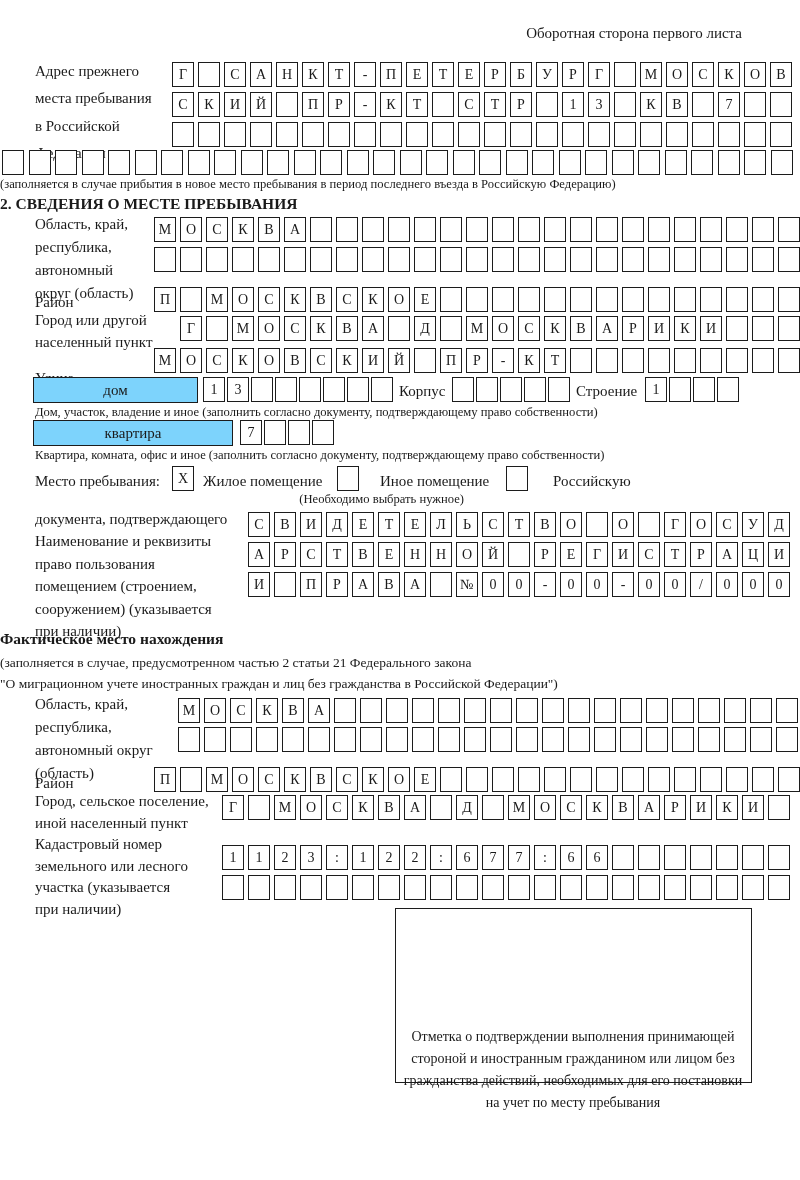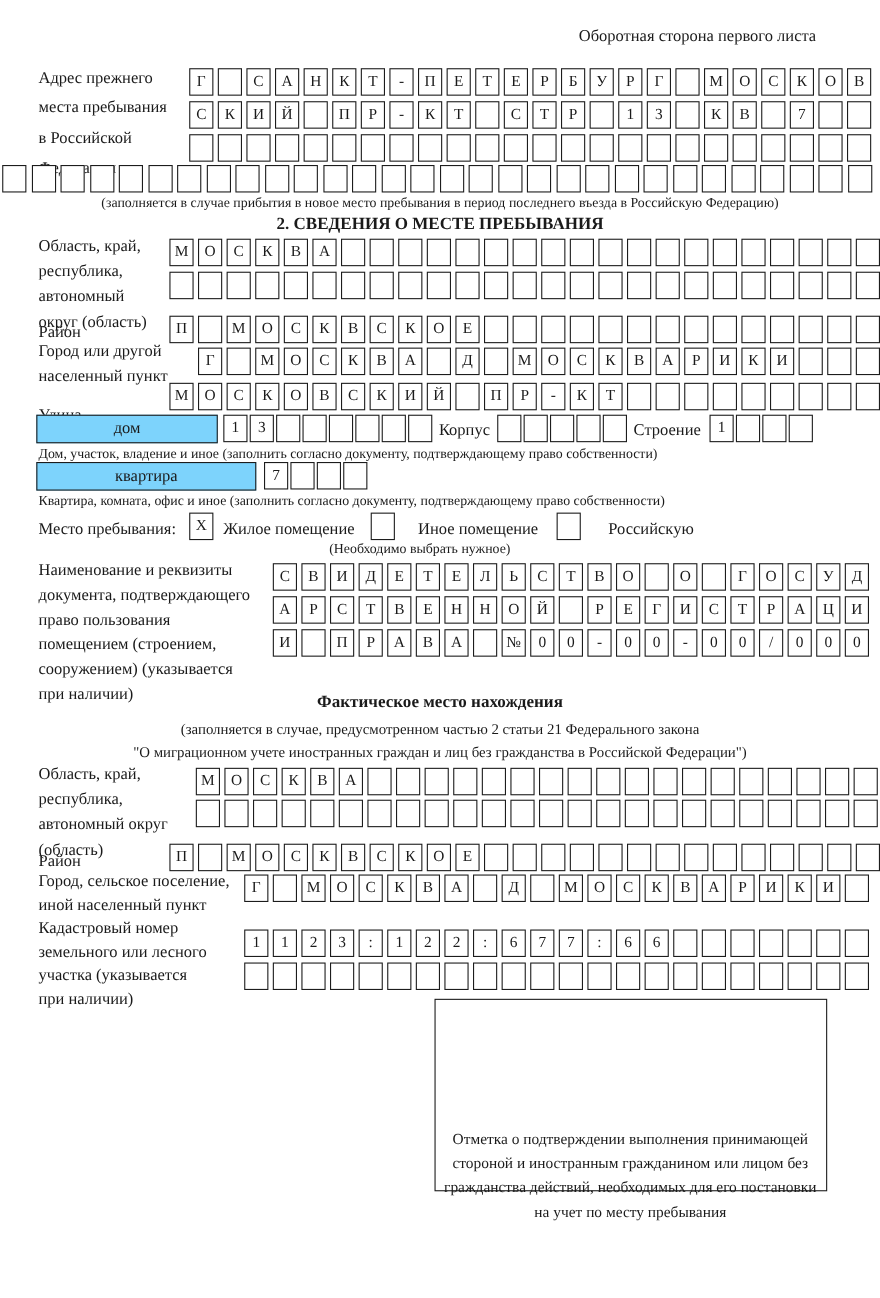--- a/index.html
+++ b/index.html
@@ -2,21 +2,21 @@
 <html><head>
 <meta charset="utf-8">
 <style>
   html,body{margin:0;padding:0;background:#fff;}
   body{font-family:"Liberation Serif", serif; color:#1a1a1a;}
   .page{position:relative;width:800px;height:1180px;background:#ffffff;overflow:hidden;}
   .abs{position:absolute;}
   .lbl{font-size:15px;line-height:27px;white-space:nowrap;}
   .lbl div{white-space:nowrap;}
   .cap{font-size:12.6px;white-space:nowrap;}
-  .center{left:0;width:800px;text-align:center;}
+  .center{left:0;width:800px;text-align:left;}
   .title{font-weight:bold;font-size:15.5px;}
   .cellrow{position:absolute;display:flex;column-gap:4px;}
   .cell{box-sizing:border-box;flex:0 0 22px;width:22px;height:25px;border:1.6px solid #1c1c1c;
         display:flex;align-items:center;justify-content:center;
         font-size:14px;font-family:"Liberation Serif", serif;background:#fff;}
   .namebox{box-sizing:border-box;position:absolute;height:26px;border:1.6px solid #1c1c1c;
         display:flex;align-items:center;justify-content:center;font-size:15px;background:#7dd3fc;}
   .stampbox{box-sizing:border-box;position:absolute;border:1.8px solid #1c1c1c;background:#fff;}
   .notecenter{text-align:center;}
 </style>
@@ -343,22 +343,22 @@
       <div class="cell"></div>
     </div>
   <div class="abs lbl" style="left:380px;top:468px;">Иное помещение</div>
   <div class="cellrow" style="left:506px;top:466px;">
       <div class="cell"></div>
     </div>
   <div class="abs lbl" style="left:553px;top:468px;">Российскую</div>
   <div class="abs cap notecenter" style="left:224px;top:492px;width:240px;text-align:right;">(Необходимо выбрать нужное)</div>
 
   <div class="abs lbl" style="left:35px;top:508px;line-height:22.4px;">
+    <div>документа, подтверждающего</div>
     <div>Наименование и реквизиты</div>
-    <div>документа, подтверждающего</div>
     <div>право пользования</div>
     <div>помещением (строением,</div>
     <div>сооружением) (указывается</div>
     <div>при наличии)</div>
   </div>
   <div class="cellrow" style="left:248px;top:512px;">
       <div class="cell">С</div>
       <div class="cell">В</div>
       <div class="cell">И</div>
       <div class="cell">Д</div>

